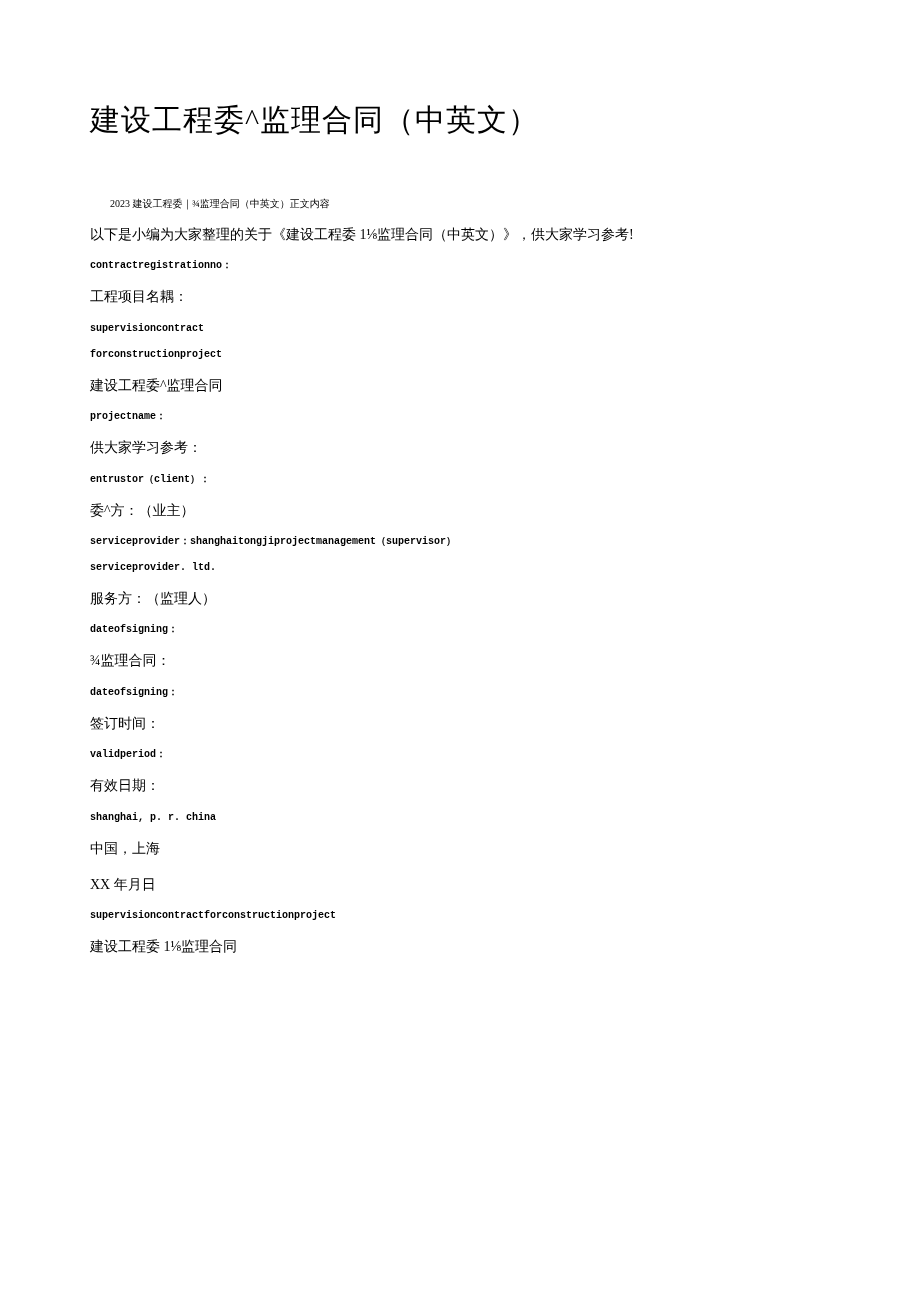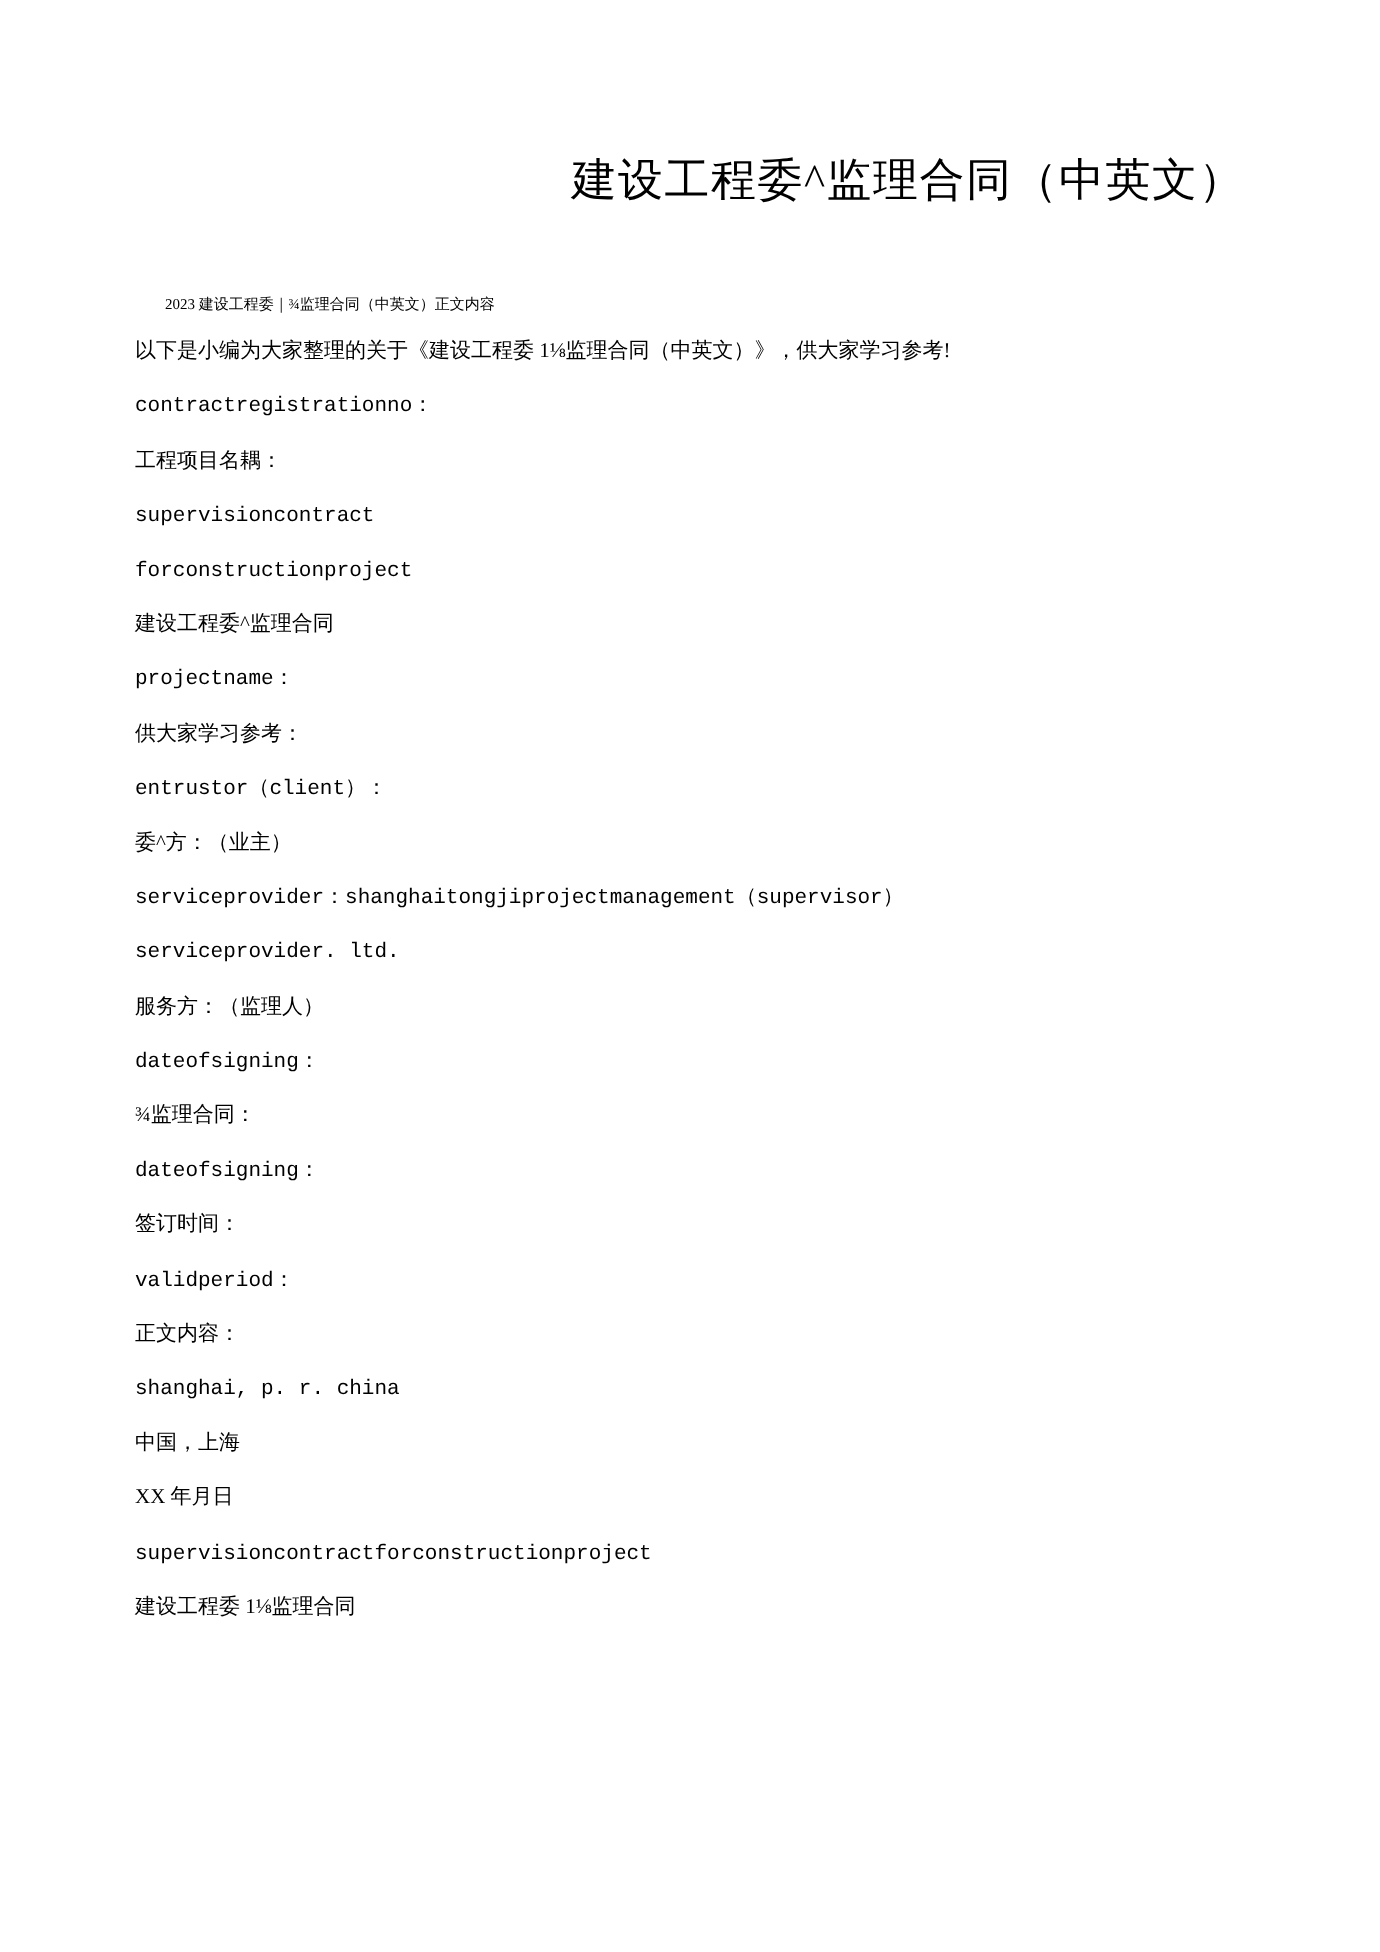--- a/index.html
+++ b/index.html
@@ -9,38 +9,39 @@
     }
     body {
       background: #ffffff;
       font-family: "SimSun", "宋体", serif;
       width: 920px;
       min-height: 1301px;
       padding: 100px 90px 60px 90px;
     }
     .title {
       font-size: 30px;
-      text-align: right;
+      text-align: left;
       font-weight: normal;
       margin-bottom: 50px;
       letter-spacing: 1px;
     }
     .intro-line {
       font-size: 10px;
       line-height: 2.6;
       text-indent: 2em;
     }
     .body-line {
       font-size: 14px;
       line-height: 2.6;
     }
     .mono {
       font-family: "Courier New", monospace;
-      font-size: 14px;
+      font-size: 10px;
       line-height: 2.6;
+      font-weight: bold;
     }
   </style>
 </head>
 <body>
 
 <h1 class="title">建设工程委^监理合同（中英文）</h1>
 
 <p class="intro-line">2023 建设工程委｜¾监理合同（中英文）正文内容</p>
 
 <p class="body-line">以下是小编为大家整理的关于《建设工程委 1⅛监理合同（中英文）》，供大家学习参考!</p>
@@ -54,18 +55,18 @@
 <p class="mono">entrustor（client）：</p>
 <p class="body-line">委^方：（业主）</p>
 <p class="mono">serviceprovider：shanghaitongjiprojectmanagement（supervisor）</p>
 <p class="mono">serviceprovider. ltd.</p>
 <p class="body-line">服务方：（监理人）</p>
 <p class="mono">dateofsigning：</p>
 <p class="body-line">¾监理合同：</p>
 <p class="mono">dateofsigning：</p>
 <p class="body-line">签订时间：</p>
 <p class="mono">validperiod：</p>
-<p class="body-line">正文内容：</p>
+<p class="body-line">有效日期：</p>
 <p class="mono">shanghai, p. r. china</p>
 <p class="body-line">中国，上海</p>
 <p class="body-line">XX 年月日</p>
 <p class="mono">supervisioncontractforconstructionproject</p>
 <p class="body-line">建设工程委 1⅛监理合同</p>
 
 </body></html>

